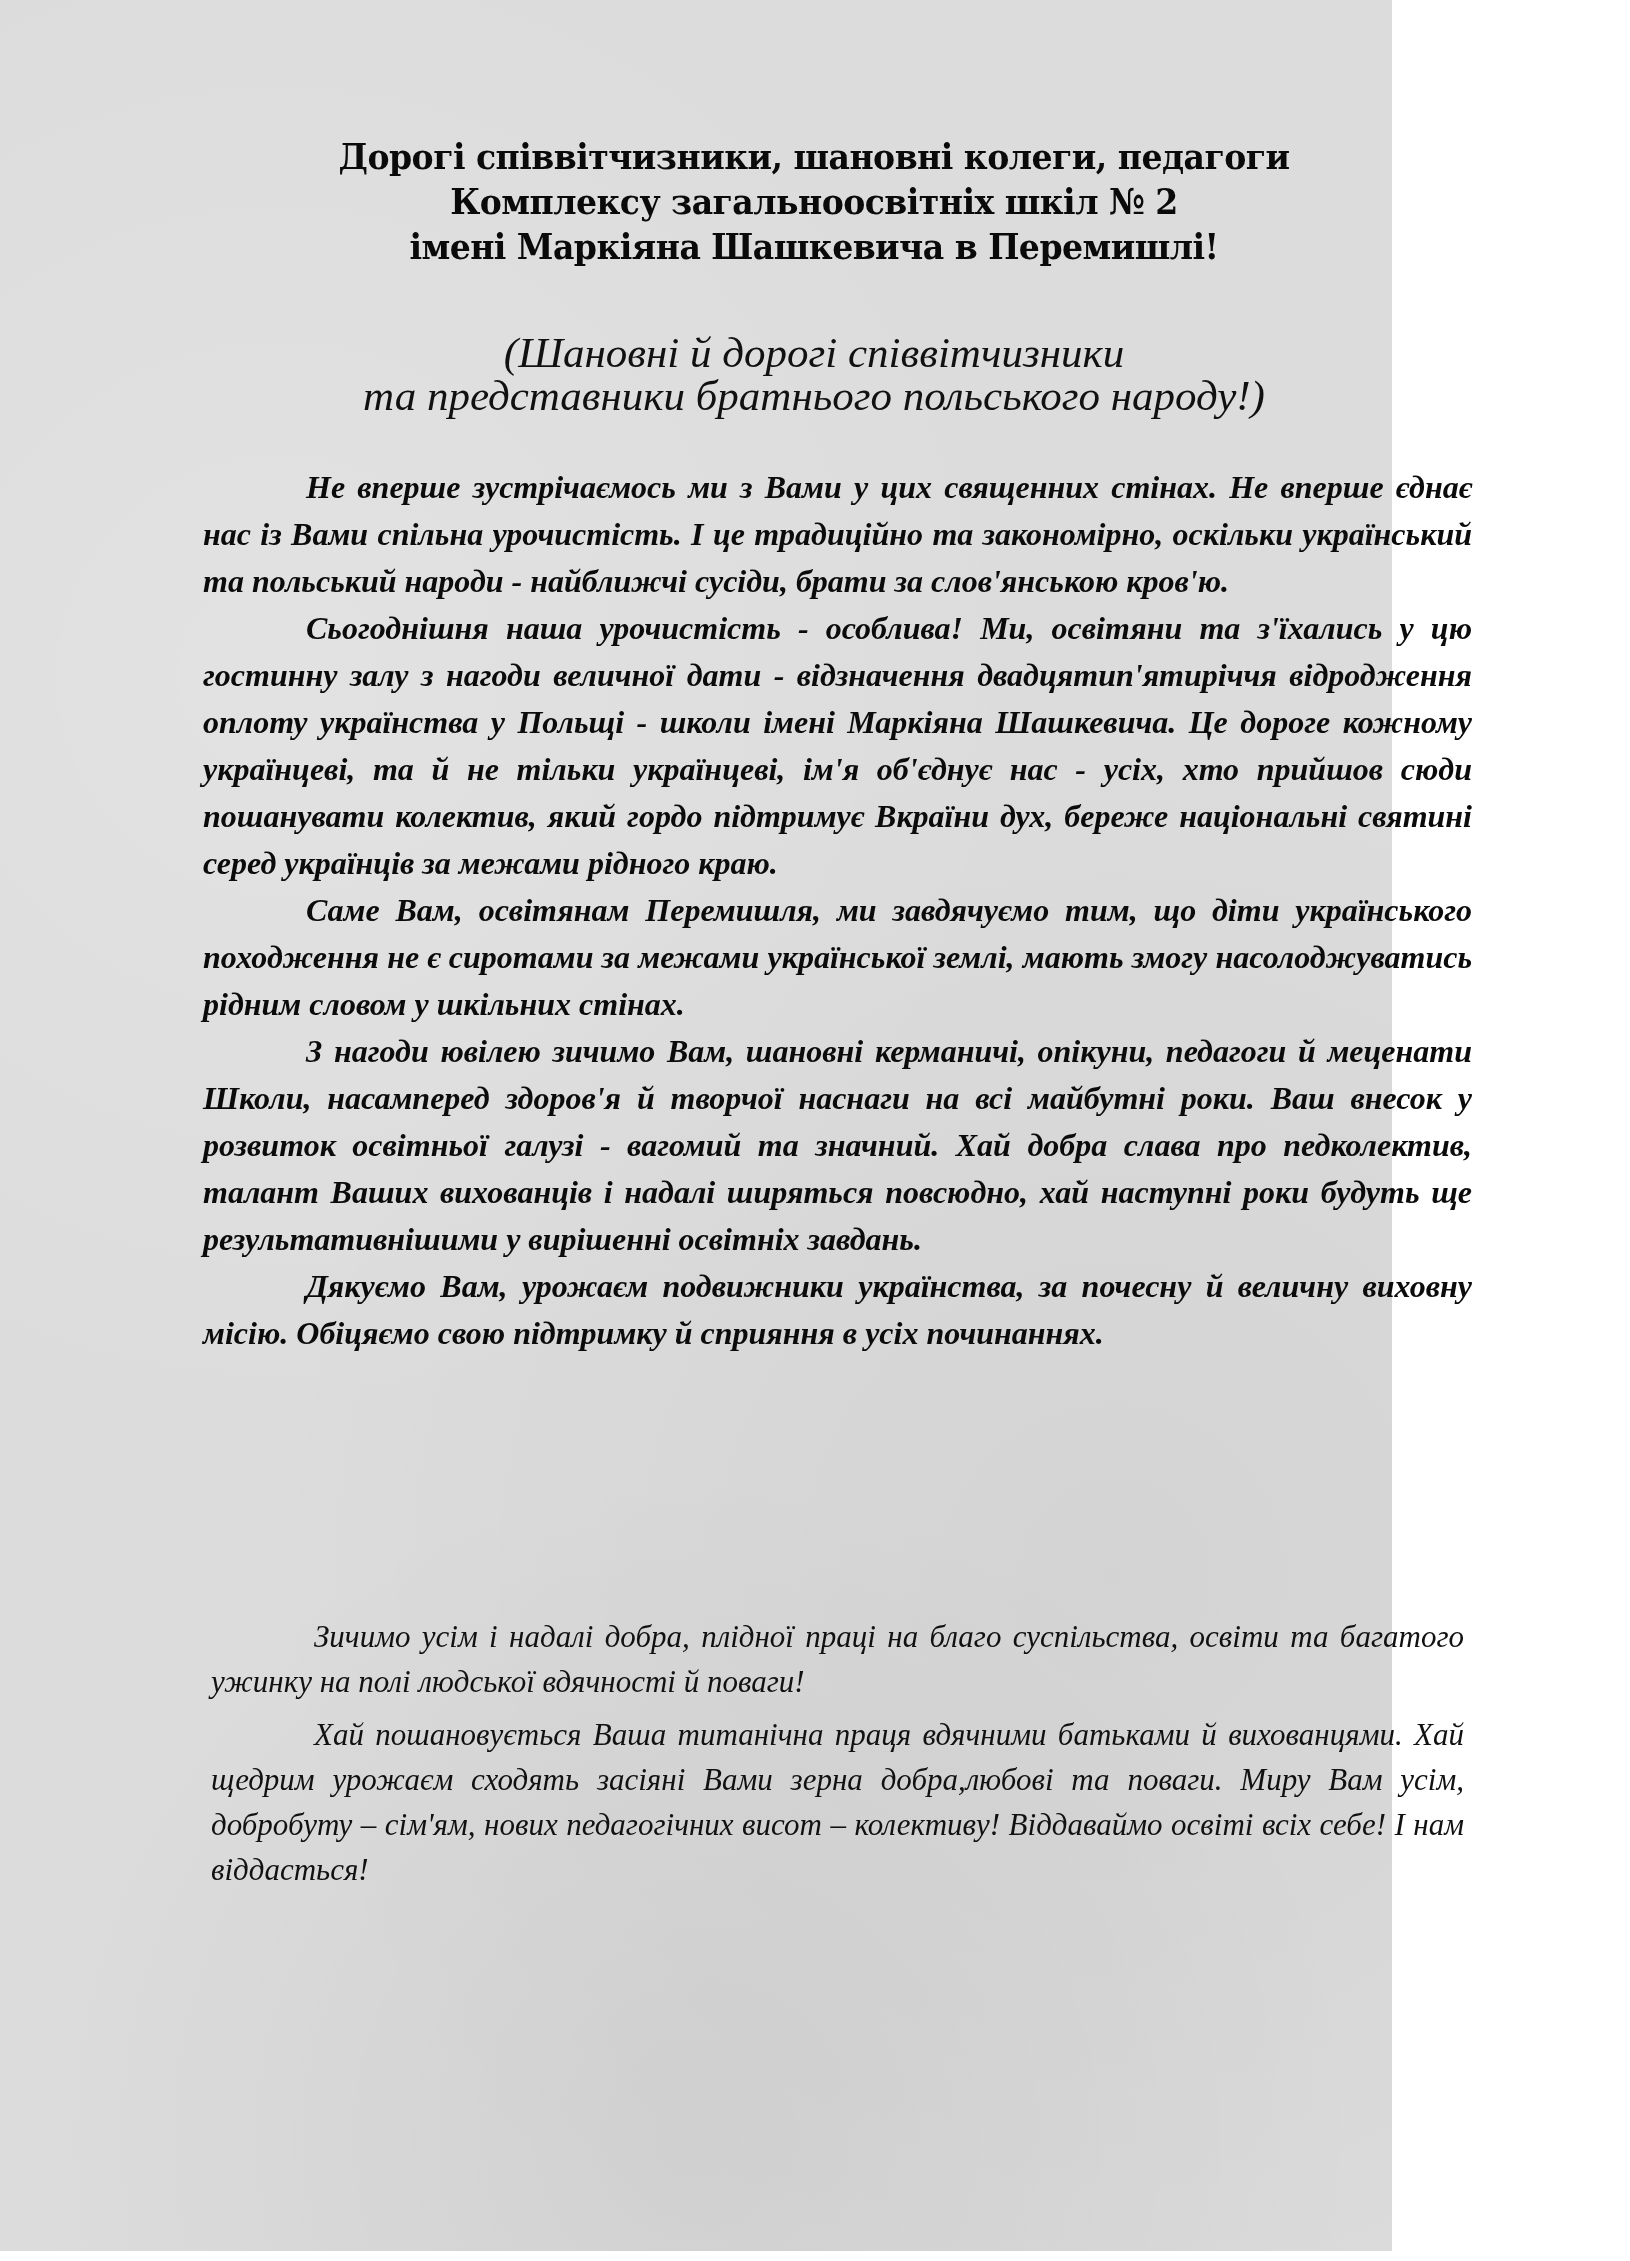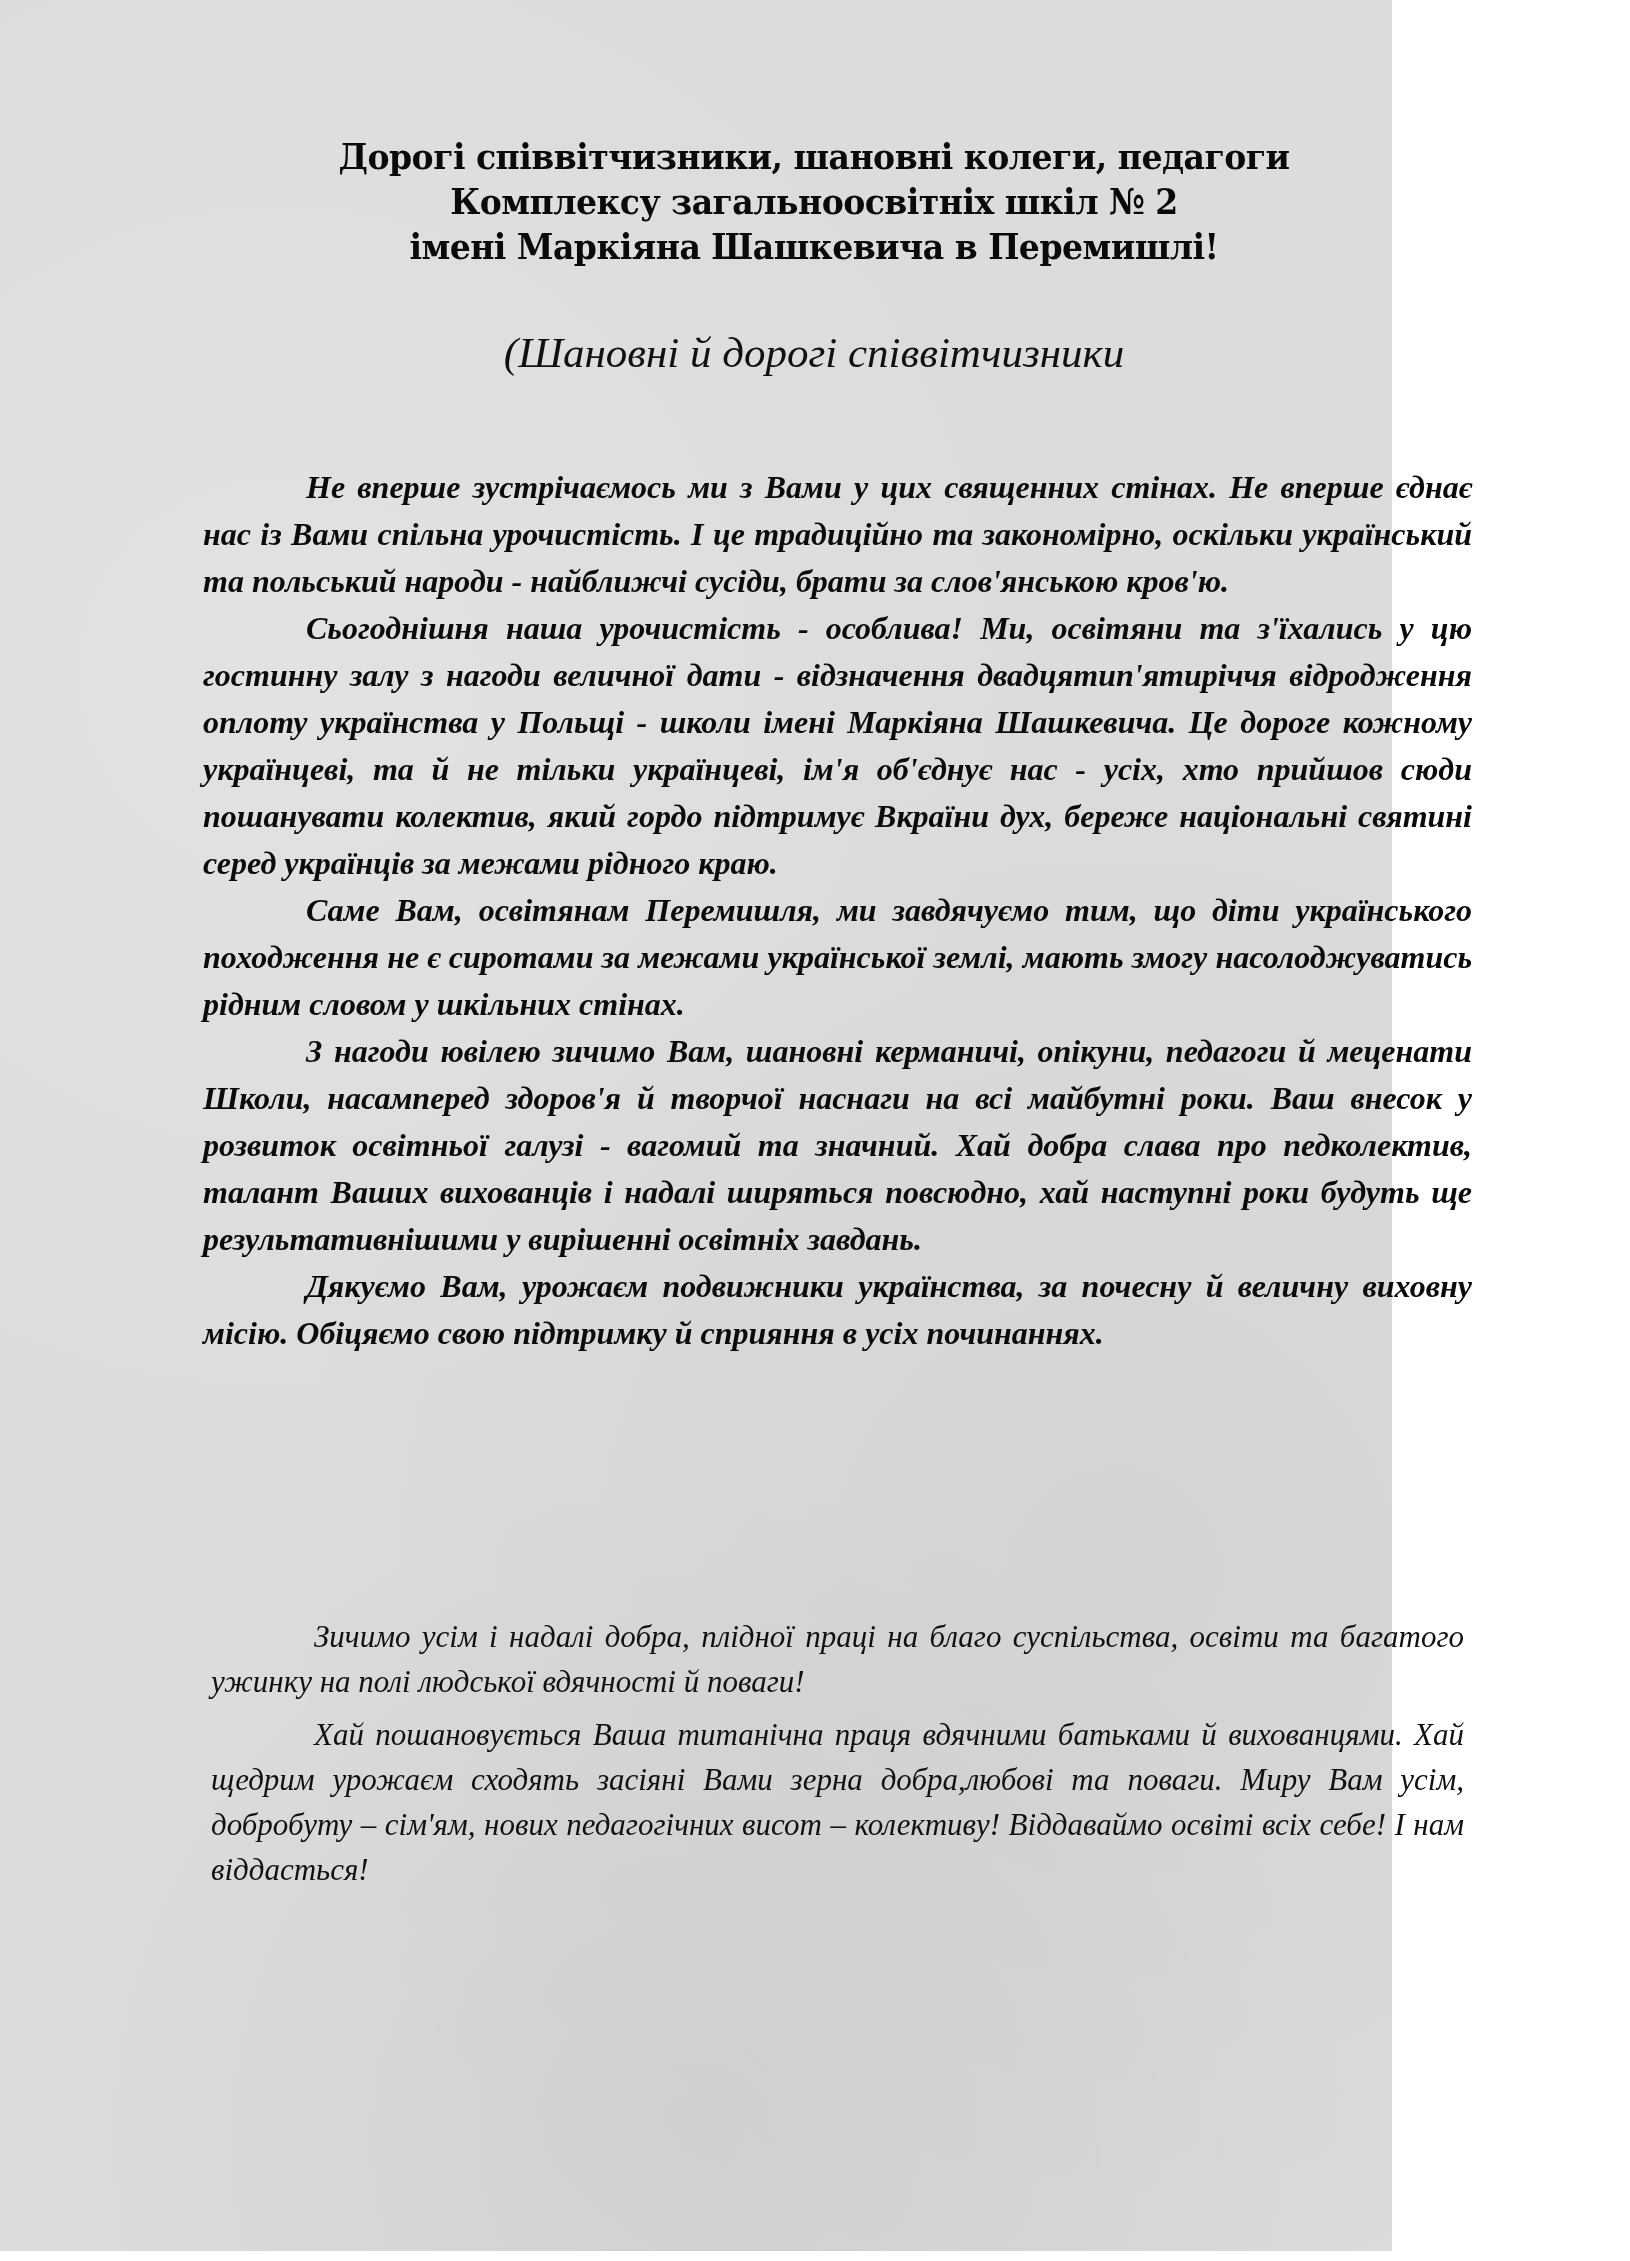--- a/index.html
+++ b/index.html
@@ -94,20 +94,21 @@
 <div class="paper">
 
   <div class="heading">
     <div>Дорогі співвітчизники, шановні колеги, педагоги</div>
     <div>Комплексу загальноосвітніх шкіл № 2</div>
     <div>імені Маркіяна Шашкевича в Перемишлі!</div>
   </div>
 
   <div class="subtitle">
     <div>(Шановні й дорогі співвітчизники</div>
+    <div>та представники братнього польського народу!)</div>
   </div>
 
   <div class="body-text">
     <p>Не вперше зустрічаємось ми з Вами у цих священних стінах. Не вперше єднає нас із Вами спільна урочистість. І це традиційно та закономірно, оскільки український та польський народи - найближчі сусіди, брати за слов'янською кров'ю.</p>
     <p>Сьогоднішня наша урочистість - особлива! Ми, освітяни та з'їхались у цю гостинну залу з нагоди величної дати - відзначення двадцятип'ятиріччя відродження оплоту українства у Польщі - школи імені Маркіяна Шашкевича. Це дороге кожному українцеві, та й не тільки українцеві, ім'я об'єднує нас - усіх, хто прийшов сюди пошанувати колектив, який гордо підтримує Вкраїни дух, береже національні святині серед українців за межами рідного краю.</p>
     <p>Саме Вам, освітянам Перемишля, ми завдячуємо тим, що діти українського походження не є сиротами за межами української землі, мають змогу насолоджуватись рідним словом у шкільних стінах.</p>
     <p>З нагоди ювілею зичимо Вам, шановні керманичі, опікуни, педагоги й меценати Школи, насамперед здоров'я й творчої наснаги на всі майбутні роки. Ваш внесок у розвиток освітньої галузі - вагомий та значний. Хай добра слава про педколектив, талант Ваших вихованців і надалі ширяться повсюдно, хай наступні роки будуть ще результативнішими у вирішенні освітніх завдань.</p>
     <p>Дякуємо Вам, урожаєм подвижники українства, за почесну й величну виховну місію. Обіцяємо свою підтримку й сприяння в усіх починаннях.</p>
   </div>
 

